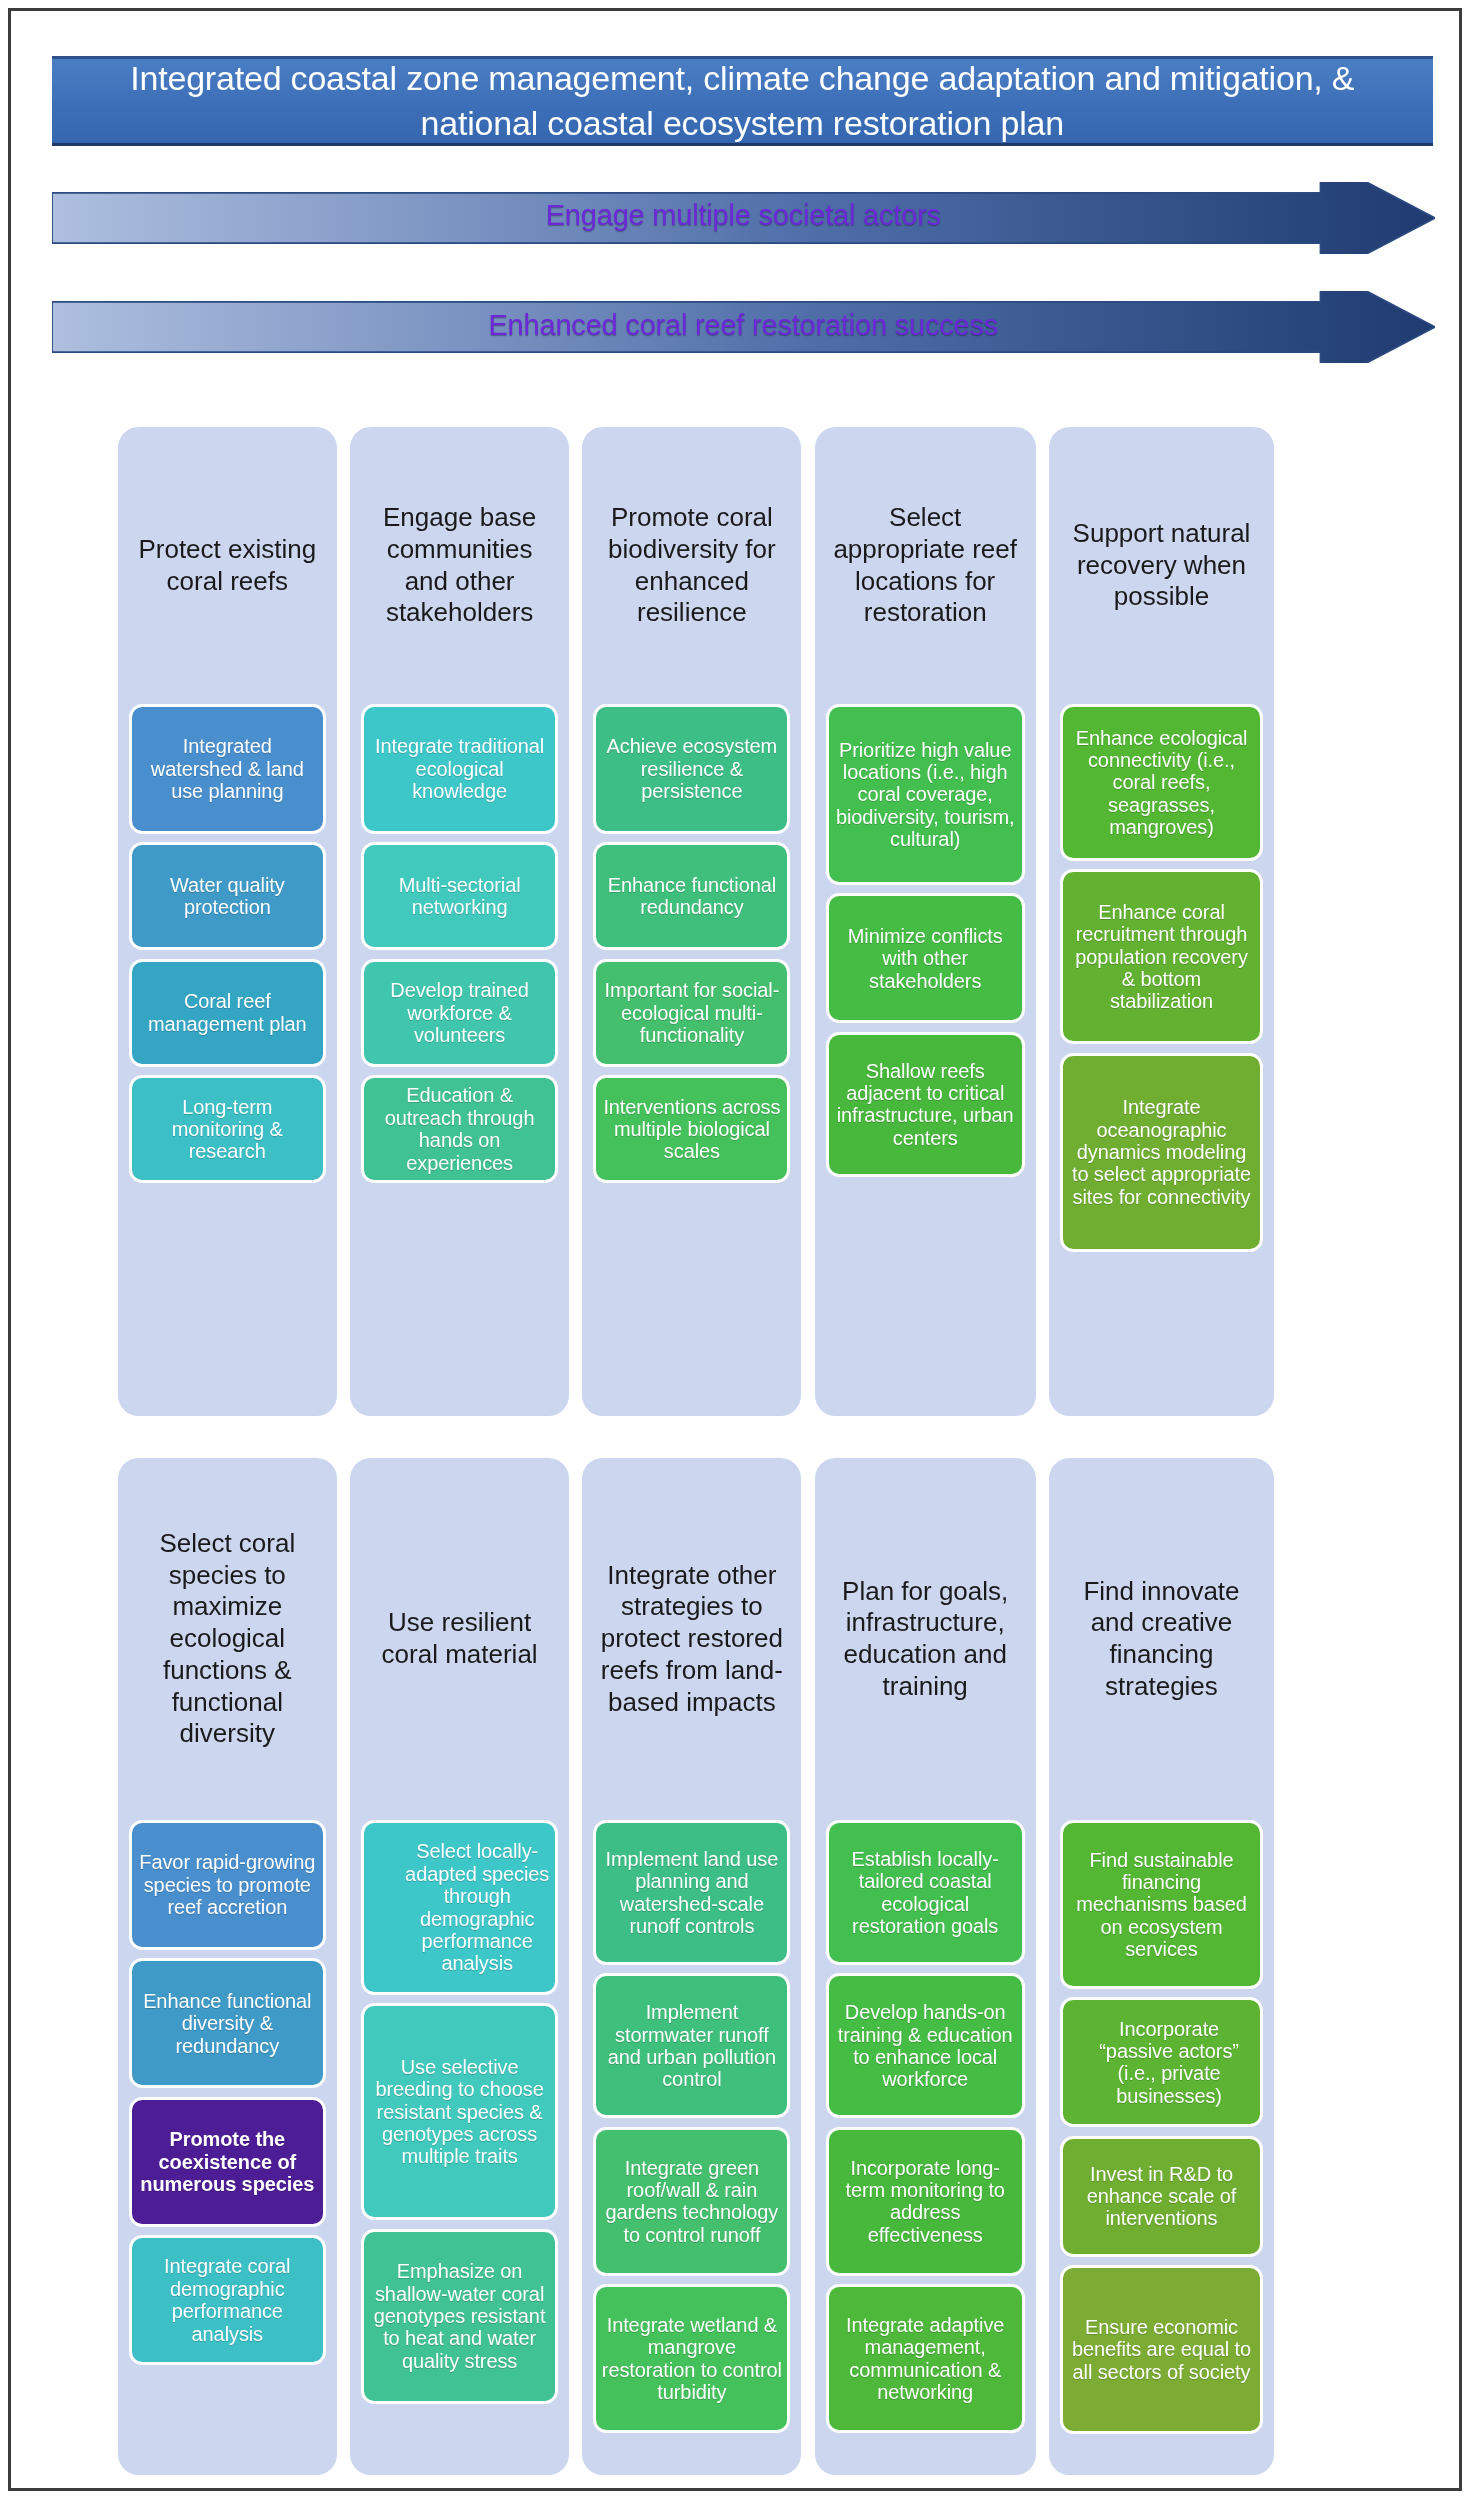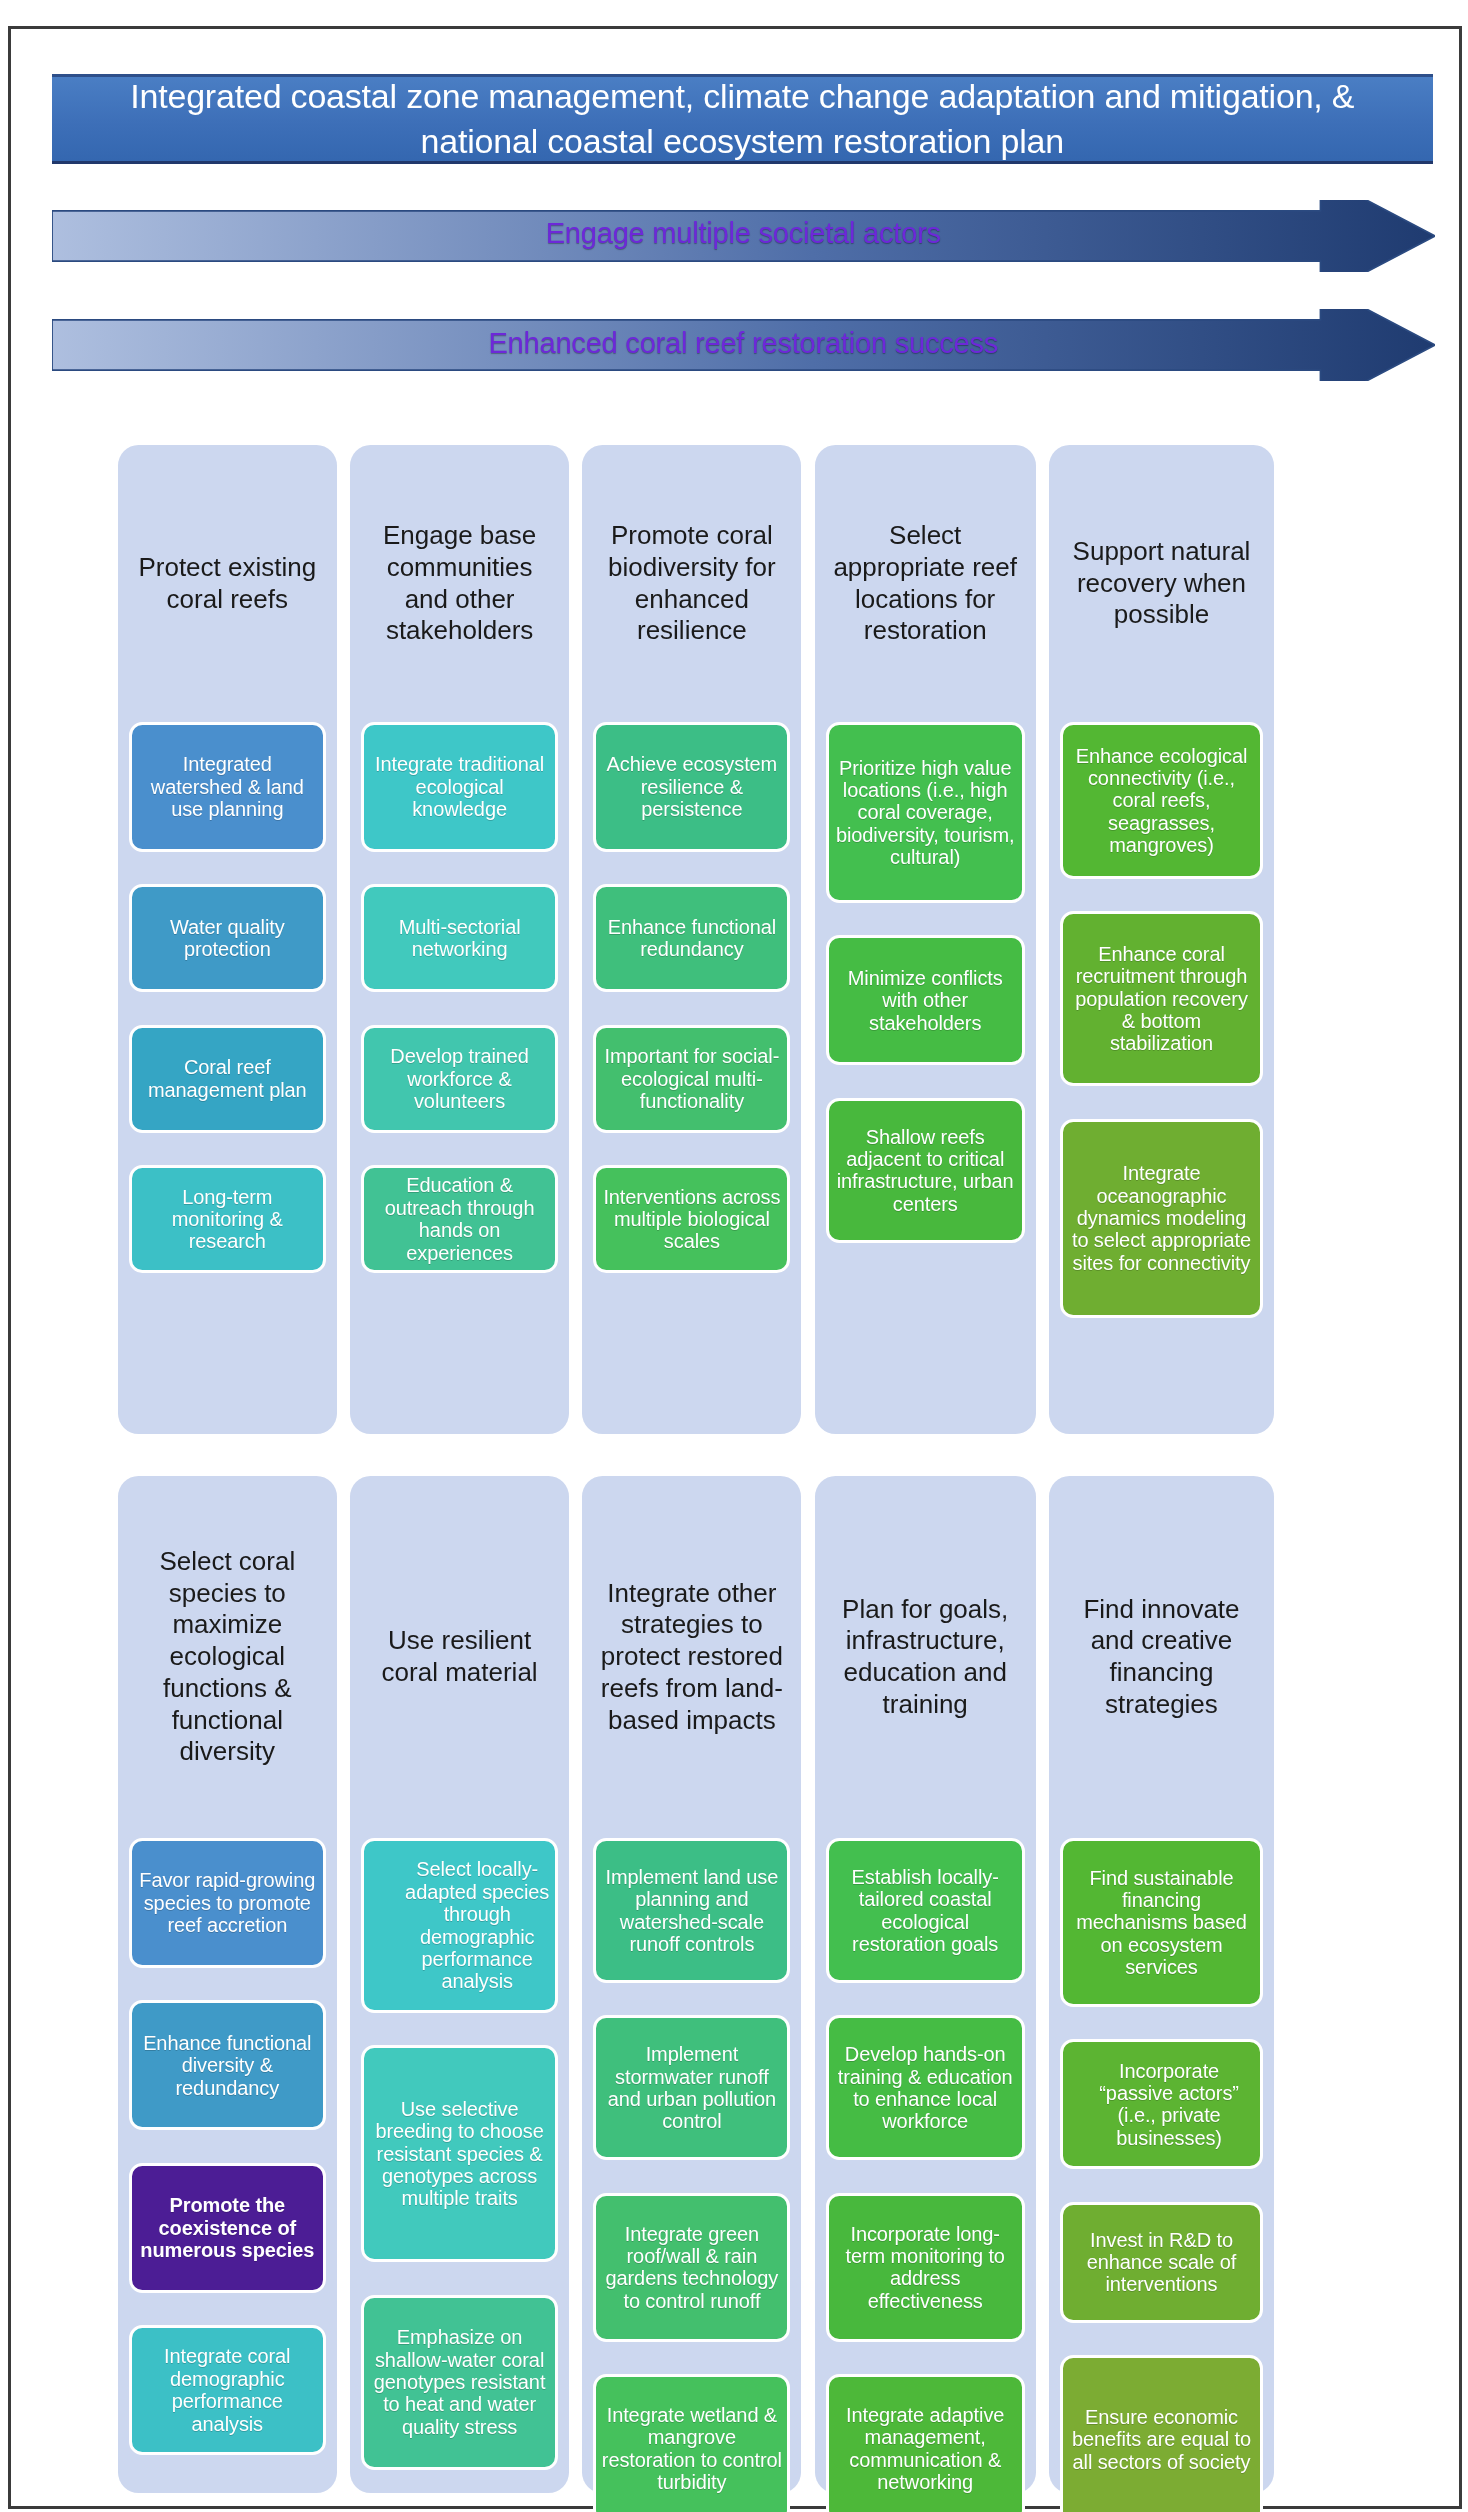--- a/index.html
+++ b/index.html
@@ -6,21 +6,21 @@
   body{font-family:"Liberation Sans",sans-serif;}
   #page{
     position:relative;
     width:1469px;height:2512px;
     background:#ffffff;
     box-sizing:border-box;
     overflow:hidden;
   }
   .outer-frame{
     position:absolute;
-    left:7.8px;top:26px;
+    left:7.8px;top:8px;
     width:1454px;height:2483px;
     border:3px solid #3b3b3b;
     box-sizing:border-box;
     background:#ffffff;
   }
 
   
   .banner{
     position:absolute;
     left:41px;top:45px;
@@ -90,21 +90,20 @@
     display:flex;
     align-items:center;
     justify-content:center;
     padding:0 3.6px;
   }
   .panel-body{
     flex:1 1 auto;
     display:flex;
     flex-direction:column;
     justify-content:flex-start;
-    gap:24px;
   }
   .subbox{
     border-radius:13.3px;
     border:3.6px solid #ffffff;
     box-sizing:border-box;
     color:#ffffff;
     font-size:20px;
     line-height:1.12;
     text-align:center;
     display:flex;

